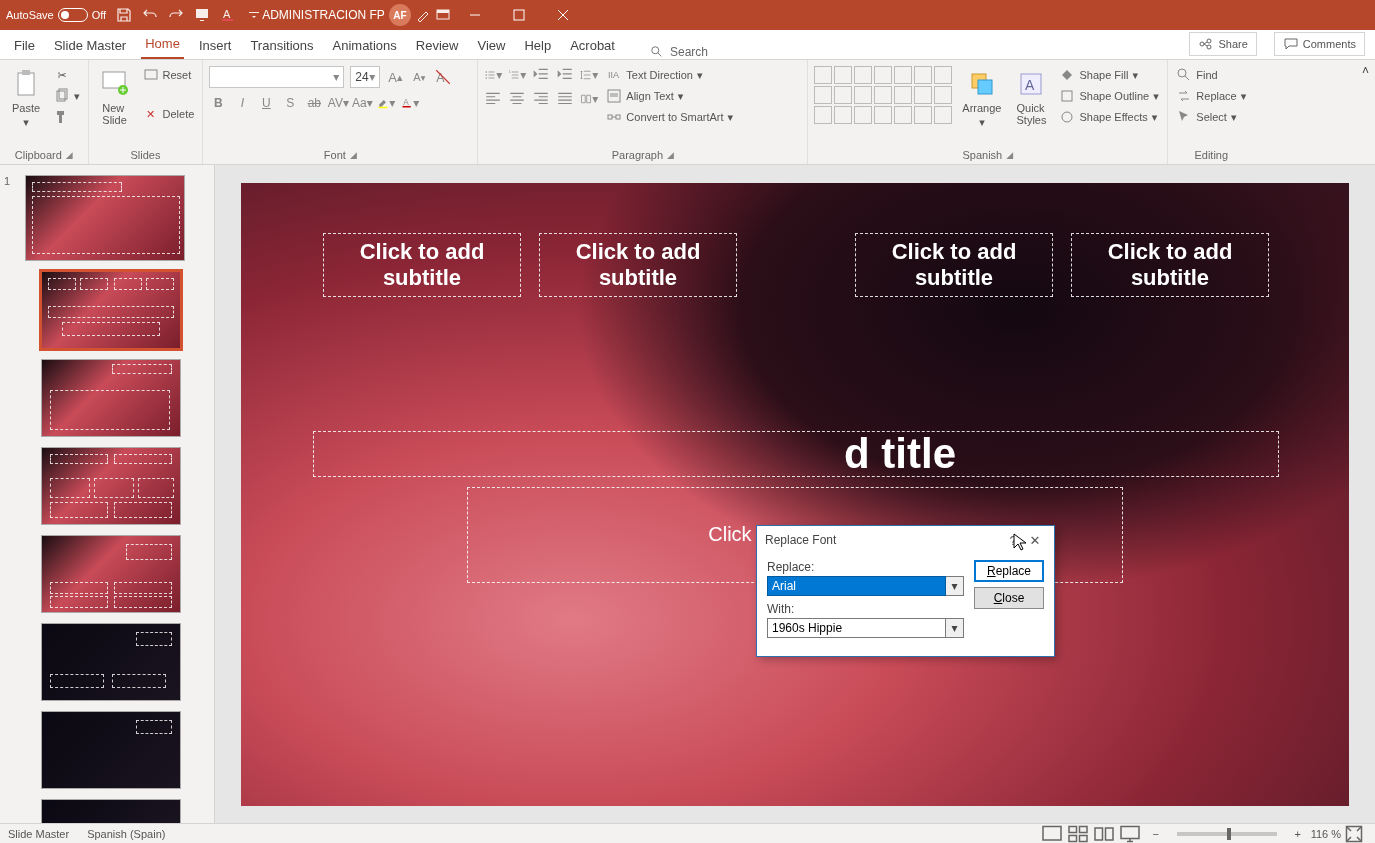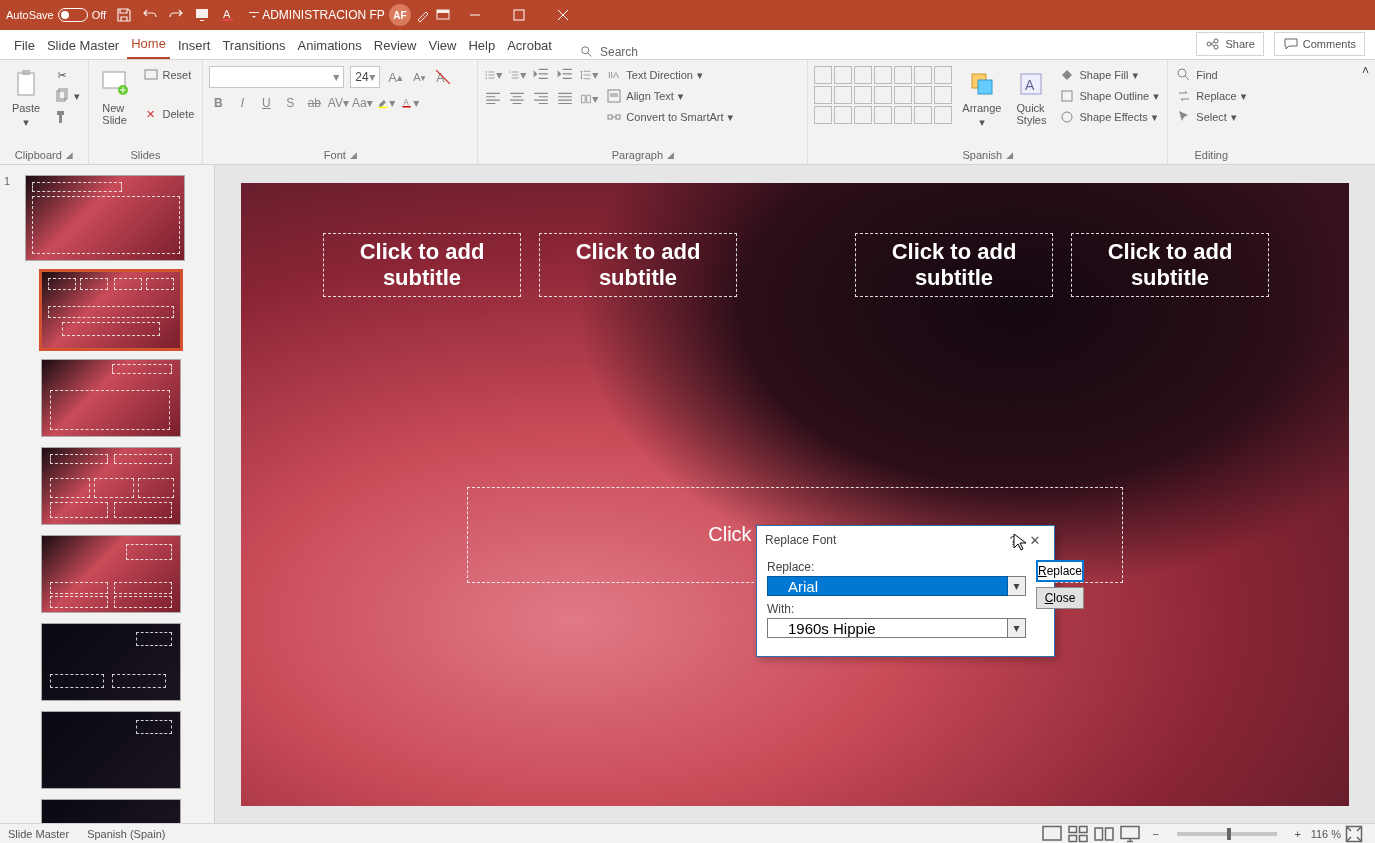--- a/index.html
+++ b/index.html
@@ -12,21 +12,21 @@
   .toggle::after{content:"";position:absolute;width:8px;height:8px;border-radius:50%;background:#fff;top:2px;left:2px;}
   .qat { display:flex; gap:10px; align-items:center; }
   .qat-icon { width:16px; height:16px; display:flex; align-items:center; justify-content:center; opacity:.9; }
   .title-center { flex:1; text-align:center; font-size:12px; }
   .title-right { display:flex; align-items:center; gap:4px; }
   .user-badge { width:22px; height:22px; border-radius:50%; background:#d97a5c; display:flex; align-items:center; justify-content:center; font-size:10px; font-weight:700; }
   .win-btn { width:40px; height:30px; display:flex; align-items:center; justify-content:center; }
   .win-btn svg { width:12px; height:12px; }
 
   
-  .tabs { height:30px; border-bottom:1px solid #d4d4d4; display:flex; align-items:flex-end; padding:0 10px; gap:4px; }
+  .tabs { height:30px; border-bottom:1px solid #d4d4d4; display:flex; align-items:flex-end; padding:0 10px; gap:11px; }
   .tab { font-size:13px; color:#444; padding:6px 4px; cursor:pointer; }
   .tab.active { color:#b7472a; border-bottom:2px solid #b7472a; }
   .tab-search { margin-left:20px; display:flex; align-items:center; gap:6px; color:#666; }
 
   
   .ribbon { height:105px; background:#f3f2f1; border-bottom:1px solid #d4d4d4; display:flex; }
   .group { border-right:1px solid #e1dfdd; padding:2px 6px 0; display:flex; flex-direction:column; justify-content:space-between; }
   .group-label { text-align:center; font-size:11px; color:#666; padding:2px 0 3px; display:flex; justify-content:center; align-items:center; gap:4px;}
   .group-body { display:flex; align-items:flex-start; gap:6px; padding-top:4px; flex:1; }
   .vbtn { display:flex; flex-direction:column; align-items:center; justify-content:center; gap:2px; padding:2px 4px; font-size:11px; color:#555; }
@@ -62,21 +62,21 @@
 
   
   .dialog { position:absolute; left:541px; top:360px; width:299px; background:#fff; border:1px solid #2f6fb0; box-shadow:3px 3px 8px rgba(0,0,0,.25); font-size:12px; }
   .dlg-title { height:28px; display:flex; align-items:center; padding:0 8px; }
   .dlg-title .spacer { flex:1; }
   .dlg-title .dicon { width:22px; text-align:center; color:#555; font-size:13px; }
   .dlg-body { padding:6px 10px 12px; display:flex; gap:10px; }
   .dlg-fields { flex:1; }
   .dlg-fields label { display:block; margin-bottom:2px; }
   .combo { display:flex; height:20px; margin-bottom:6px; }
-  .combo input { flex:1; border:1px solid #7a7a7a; padding:0 20px; font-size:15px; }
+  .combo input { flex:1; border:1px solid #7a7a7a; padding:0 4px; font-size:12px; }
   .combo .arrow { width:18px; border:1px solid #7a7a7a; border-left:none; background:#efefef; display:flex; align-items:center; justify-content:center; }
   .combo.sel input { background:#0078d4; color:#fff; border-color:#005a9e; }
   .dlg-btns { width:70px; display:flex; flex-direction:column; gap:5px; }
   .dlg-btn { height:22px; border:1px solid #8a8a8a; background:#e1e1e1; font-size:12px; }
   .dlg-btn.primary { border:2px solid #0078d4; background:#fff; }
 
   .cursor { position:absolute; left:798px; top:368px; z-index:50; }
 
   
   .status { height:20px; background:#f3f2f1; border-top:1px solid #d4d4d4; display:flex; align-items:center; padding:0 8px; font-size:11px; color:#555; }
@@ -551,20 +551,23 @@
           <span>Click to add subtitle</span>
         </div>
       <div class="ph-box ph-sub" style="left:298px;top:50px;width:198px;height:64px">
           <span>Click to add subtitle</span>
         </div>
       <div class="ph-box ph-sub" style="left:614px;top:50px;width:198px;height:64px">
           <span>Click to add subtitle</span>
         </div>
       <div class="ph-box ph-sub" style="left:830px;top:50px;width:198px;height:64px">
           <span>Click to add subtitle</span>
+        </div>
+      <div class="ph-box ph-title" style="left:72px;top:248px;width:966px;height:46px;justify-content:flex-start;padding-left:530px">
+          <span>d title</span>
         </div>
       <div class="ph-box ph-bigsub" style="left:226px;top:304px;width:656px;height:96px">
           <span>Click to add subtitle</span>
         </div>
     </div>
 
     <div class="dialog">
       <div class="dlg-title">
         <span>Replace Font</span>
         <span class="spacer"></span>

